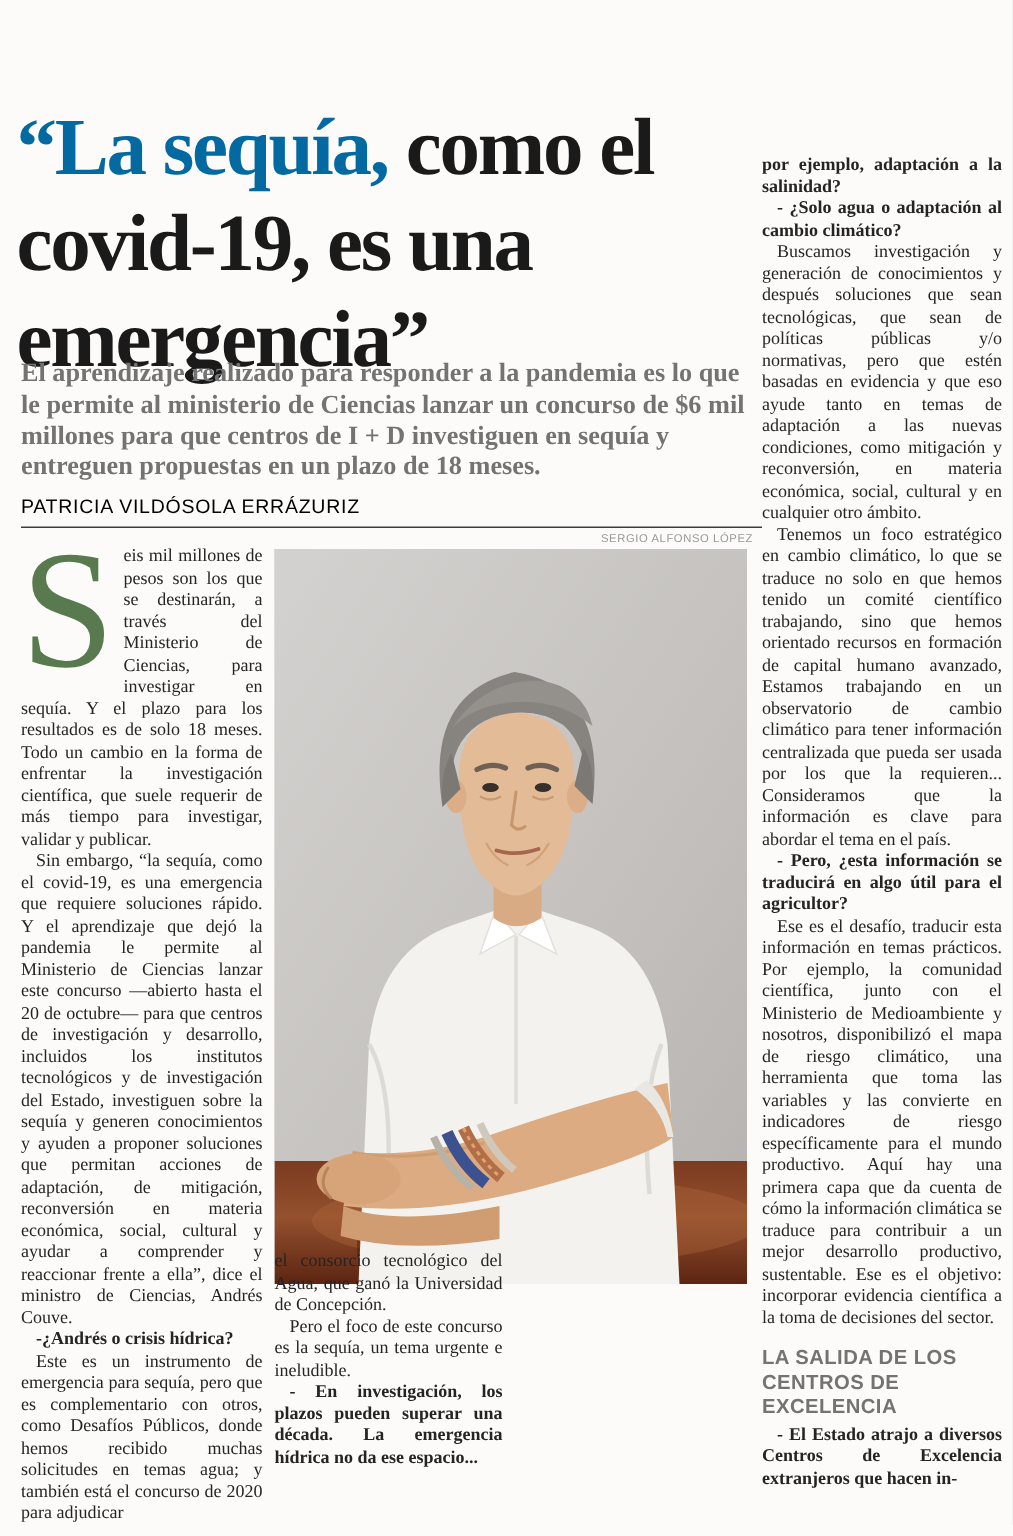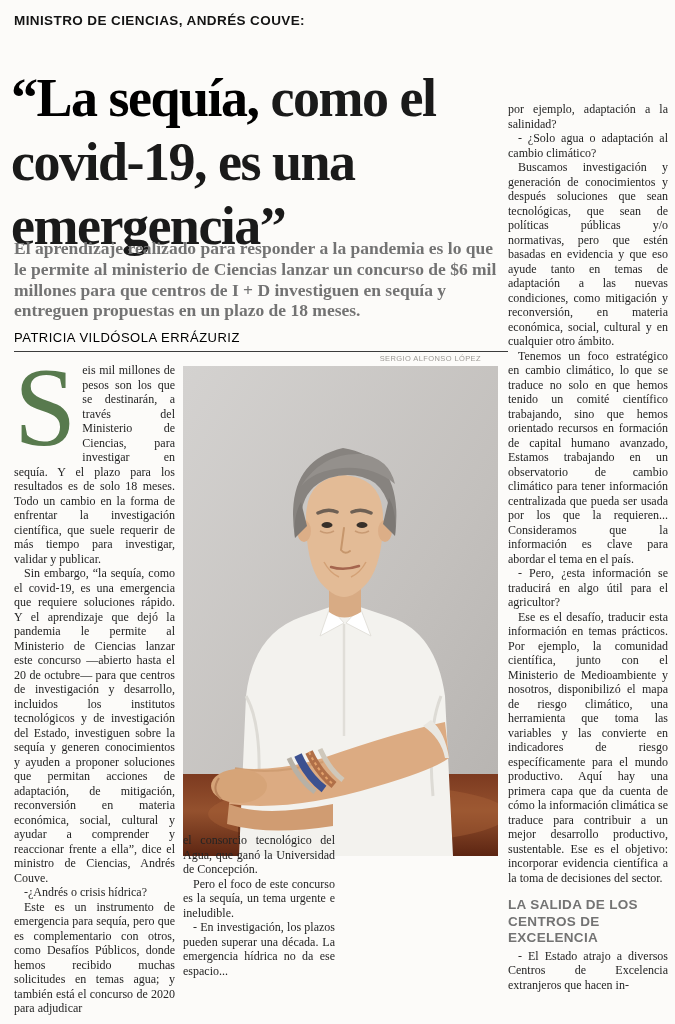--- a/index.html
+++ b/index.html
@@ -11,71 +11,70 @@
   .kicker{
     position:absolute;left:14px;top:13px;width:500px;
     font-family:"Liberation Sans",sans-serif;font-weight:700;
     font-size:13.5px;letter-spacing:.4px;color:#141414;
   }
   .headline{
     position:absolute;left:11px;top:30px;width:502px;
     font-family:"Liberation Serif",serif;font-weight:700;
     font-size:54px;line-height:64px;letter-spacing:-1.5px;color:#1a1a1a;
   }
-  .headline .green{color:#000000;}
+  .headline .green{color:#0369a1;}
   .lede{
     position:absolute;left:14px;top:238px;width:494px;
     font-weight:700;font-size:17.5px;line-height:20.8px;color:#737373;
   }
   .byline{
     position:absolute;left:14px;top:330px;width:494px;
     font-family:"Liberation Sans",sans-serif;font-size:13px;
     letter-spacing:.5px;color:#000000;
   }
   .byline-rule{
     position:absolute;left:14px;top:351px;width:494px;height:1px;
     background:#3c3c3c;
   }
   .photo-credit{
-    position:absolute;left:166px;top:354px;width:315px;text-align:right;
+    position:absolute;left:187px;top:354px;width:315px;text-align:right;
     font-family:"Liberation Sans",sans-serif;font-size:7.5px;
     letter-spacing:.4px;color:#9b9894;
   }
   .col{position:absolute;}
   .col1{left:14px;top:363px;width:161px;}
   .col2{left:183px;top:833px;width:152px;}
   .col3{left:345px;top:863px;width:153px;}
   .colR{left:508px;top:102px;width:160px;}
   .bp{
     margin:0;font-size:12px;line-height:14.5px;text-align:justify;
     color:#242424;
   }
   .bp.ind{text-indent:10px;}
-  .bq{font-weight:400;}
+  .bq{font-weight:700;}
   .dropcap{
     float:left;font-size:112px;line-height:85px;height:86px;
     margin:2px 6px 0 0;color:#587a4e;font-family:"Liberation Serif",serif;
   }
   .subhead{
     margin:12px 0 2px 0;
     font-family:"Liberation Sans",sans-serif;font-weight:700;
     font-size:13.5px;line-height:16.5px;letter-spacing:.3px;color:#737373;
   }
   .photo{
     position:absolute;left:183px;top:366px;width:315px;height:490px;
     background:#c8c6c4;
   }
   .photo svg{display:block;}
 </style>
 </head>
 <body>
 
 <div class="page">
 
-  <div class="kicker">MINISTRO DE CIENCIAS, ANDRÉS COUVE:</div>
 
   <h1 class="headline"><span class="green">“La sequía,</span><span> como el covid-19, es una emergencia”</span></h1>
 
   <div class="lede">El aprendizaje realizado para responder a la pandemia es lo que le permite al ministerio de Ciencias lanzar un concurso de $6 mil millones para que centros de I + D investiguen en sequía y entreguen propuestas en un plazo de 18 meses.</div>
 
   <div class="byline">PATRICIA VILDÓSOLA ERRÁZURIZ</div>
   <div class="byline-rule"></div>
 
   <div class="photo-credit">SERGIO ALFONSO LÓPEZ</div>
 

